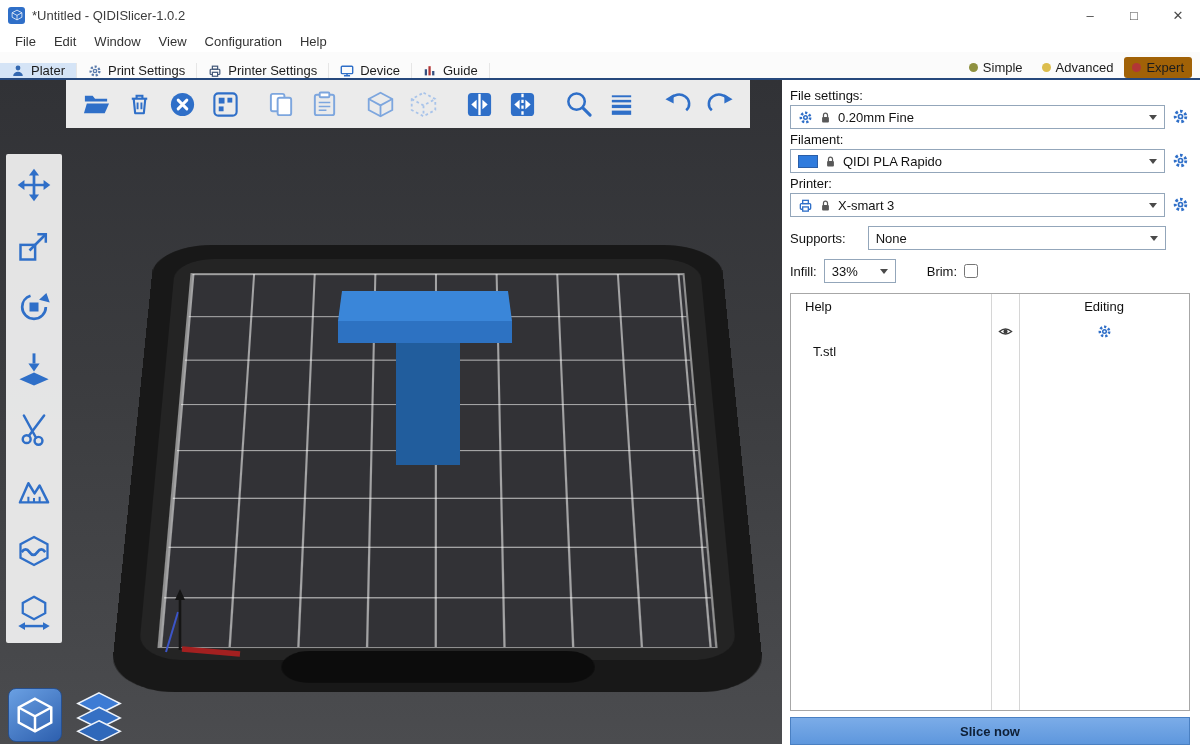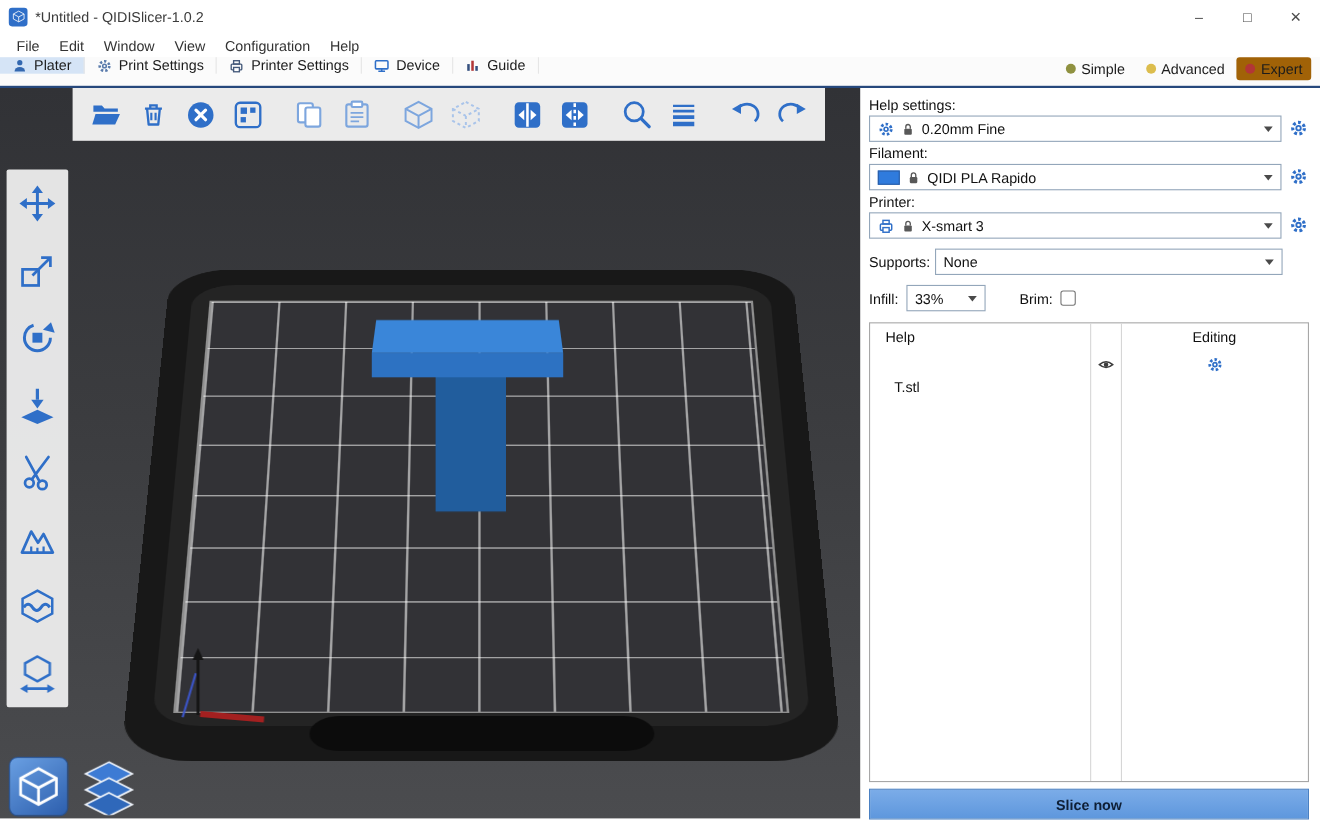--- a/index.html
+++ b/index.html
@@ -12,21 +12,21 @@
   .appicon { width:17px; height:17px; border-radius:3px; background:#2f6fc8; display:flex; align-items:center; justify-content:center; margin-right:7px; }
   .appicon svg { width:12px; height:12px; color:#fff; }
   .win-controls { margin-left:auto; display:flex; height:100%; }
   .wc { width:44px; display:flex; align-items:center; justify-content:center; color:#4a4a4a; font-size:13px; cursor:default; }
 
   
   .menubar { height:22px; display:flex; align-items:center; padding-left:6px; font-size:13px; color:#333; flex:0 0 auto; }
   .menu-item { padding:2px 9px; cursor:default; }
 
   
-  .tabbar { height:28px; display:flex; align-items:flex-start; background:#fbfbfb; border-bottom:2px solid #26487c; font-size:13px; flex:0 0 auto; }
+  .tabbar { height:28px; display:flex; align-items:flex-end; background:#fbfbfb; border-bottom:2px solid #26487c; font-size:13px; flex:0 0 auto; }
   .tab { display:flex; align-items:center; gap:6px; padding:0 11px; border-right:1px solid #e6e6e6; color:#1c1c1c; cursor:default; }
   .tab.sel { background:#d5e4f6; }
   .tab svg { width:14px; height:14px; }
   .modes { margin-left:auto; display:flex; align-items:center; gap:3px; padding-right:8px; }
   .mode { display:flex; align-items:center; gap:5px; padding:3px 8px; border-radius:3px; color:#1c1c1c; }
   .mode.sel { background:#a16207; }
   .dot { width:9px; height:9px; border-radius:50%; display:inline-block; }
 
   
   .main { flex:1; display:flex; min-height:0; }
@@ -74,21 +74,21 @@
   .crow { display:flex; align-items:center; gap:6px;text-align:right; }
   .combo { flex:1; height:24px; border:1px solid #93a6ba; background:#fff; display:flex; align-items:center; gap:6px; padding:0 7px; cursor:default; }
   .combo .txt { white-space:nowrap; overflow:hidden; }
   .carr { margin-left:auto; width:0; height:0; border:4px solid transparent; border-top:5px solid #4a4a4a; margin-top:5px; flex:0 0 auto; }
   .gearbtn { width:19px; height:19px; border:0; background:transparent; color:var(--blue); padding:0; cursor:pointer; flex:0 0 auto; }
   .gearbtn svg { width:17px; height:17px; }
   .lock { width:13px; height:13px; color:#585858; flex:0 0 auto; }
   .cicon { width:15px; height:15px; color:var(--blue); flex:0 0 auto; }
   .swatch { width:20px; height:13px; border:1px solid #2a5ea8; flex:0 0 auto; }
 
-  .srow { display:flex; align-items:center; gap:4px; margin-top:9px; padding-right:24px;justify-content:center; }
+  .srow { display:flex; align-items:center; gap:22px; margin-top:9px; padding-right:24px;justify-content:center; }
   .irow { display:flex; align-items:center; gap:7px; margin-top:9px; }
   .combo.small { flex:0 0 72px; }
   .brim-lbl { margin-left:24px; }
   .chk { width:14px; height:14px; accent-color:#2f6fc8; }
 
   .objects { margin-top:10px; flex:1; border:1px solid #a7a7a7; position:relative; display:flex; flex-direction:column; min-height:0; background:#fff; }
   .vline { position:absolute; top:0; bottom:0; width:1px; background:#d6d6d6; }
   .obj-header { display:flex; align-items:center; height:24px; color:#111; flex:0 0 auto; }
   .col-name { width:200px; padding-left:14px; }
   .col-eye  { width:28px; }
@@ -400,21 +400,21 @@
           <svg viewBox="0 0 54 54">
             <polygon points="27,4 49,15 27,26 5,15" fill="#3d7bd4" stroke="#eef3fa" stroke-width="1.6"></polygon>
             <polygon points="27,19 49,30 27,41 5,30" fill="#3570c4" stroke="#eef3fa" stroke-width="1.6"></polygon>
             <polygon points="27,33 49,44 27,55 5,44" fill="#2f68ba" stroke="#eef3fa" stroke-width="1.6"></polygon>
           </svg>
         </button>
       </div>
     </div>
 
     <div class="sidebar">
-      <div class="slabel">Help settings:</div>
+      <div class="slabel">File settings:</div>
       <div class="crow">
         <div class="combo">
           <svg class="cicon" viewBox="0 0 16 16">
               <use href="#i-gear"></use>
             </svg>
           <svg class="lock" viewBox="0 0 16 16">
               <use href="#i-lock"></use>
             </svg>
           <span class="txt">0.20mm Fine</span>
           <span class="carr"></span>

